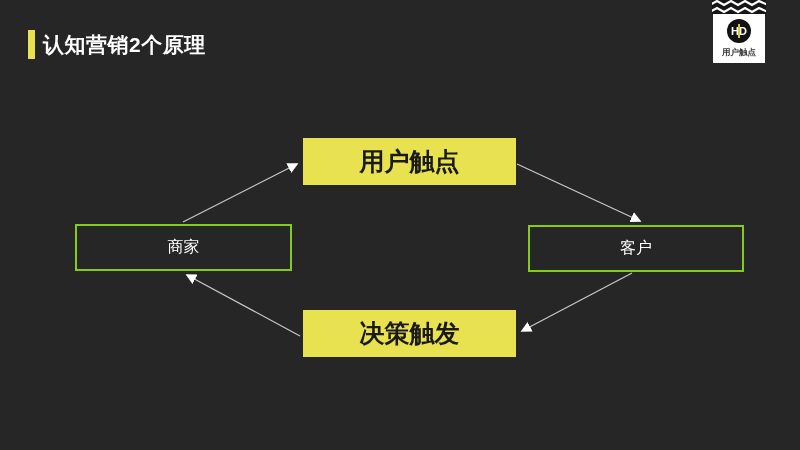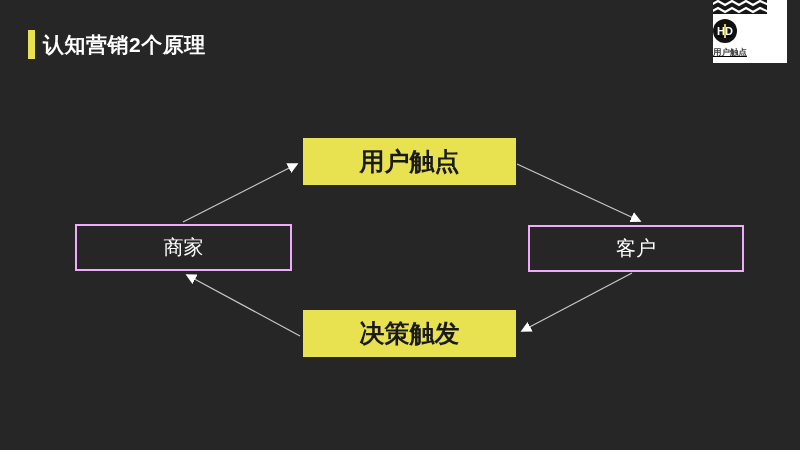--- a/index.html
+++ b/index.html
@@ -12,31 +12,31 @@
     overflow: hidden;
   }
   .slide { position: absolute; inset: 0; }
 
   
   .title-wrap { position: absolute; left: 28px; top: 30px; display: flex; align-items: center; }
   .title-bar { width: 7px; height: 29px; background: #e8e150; margin-right: 8px; }
   .title-text { color: #ffffff; font-size: 21px; font-weight: 700; letter-spacing: 0.5px; }
 
   
-  .logo { position: absolute; left: 713px; top: 0; width: 74px; height: 63px; background: #ffffff; display: flex; flex-direction: column; align-items: flex-start; text-decoration: underline; }
+  .logo { position: absolute; left: 713px; top: 0; width: 52px; height: 63px; background: #ffffff; display: flex; flex-direction: column; align-items: center; }
   .logo-zigzag { width: 54px; height: 14px; display: block; }
   .logo-circle { width: 24px; height: 24px; border-radius: 50%; background: #111111; margin-top: 5px; display: flex; align-items: center; justify-content: center; position: relative; }
   .logo-monogram { color: #ffffff; font-size: 11px; font-weight: 700; letter-spacing: 0px; line-height: 1; }
   .logo-stripe { position: absolute; left: 11px; top: 5px; width: 2px; height: 14px; background: #d8cb3a; }
   .logo-name { color: #3a3a3a; font-size: 8.5px; margin-top: 4px; white-space: nowrap; font-weight: 600; }
 
   
   .node { position: absolute; display: flex; align-items: center; justify-content: center; }
   .node.highlight { background: #e8e150; color: #1a1a1a; font-weight: 700; font-size: 25px; }
-  .node.outline { background: transparent; border: 2px solid #f0abfc; color: #ffffff; font-weight: 400; font-size: 20px; }
+  .node.outline { background: transparent; border: 2px solid #84cc16; color: #ffffff; font-weight: 400; font-size: 16px; }
   .node-top    { left: 303px; top: 138px; width: 213px; height: 47px; text-align: center; }
   .node-bottom { left: 303px; top: 310px; width: 213px; height: 47px; }
   .node-left   { left: 75px;  top: 224px; width: 217px; height: 47px; }
   .node-right  { left: 528px; top: 225px; width: 216px; height: 47px; justify-content: center; }
 
   .edges { position: absolute; inset: 0; pointer-events: none; }
 </style>
 </head>
 <body>
 

